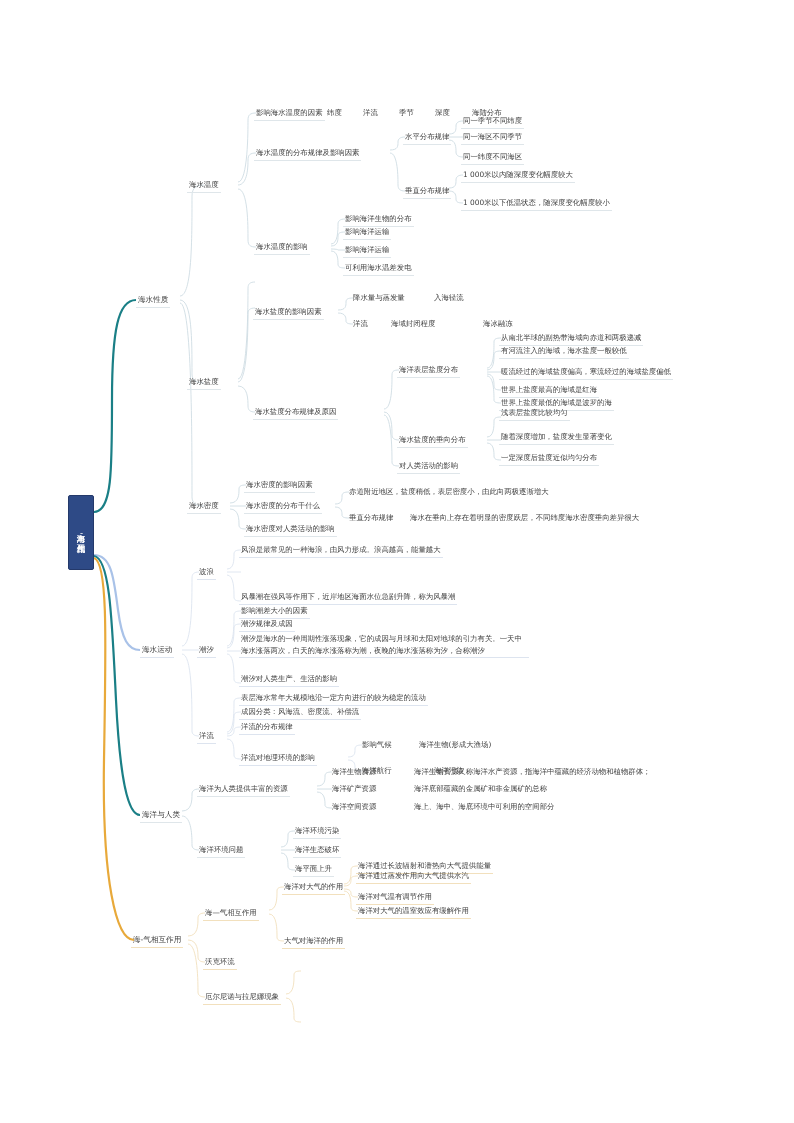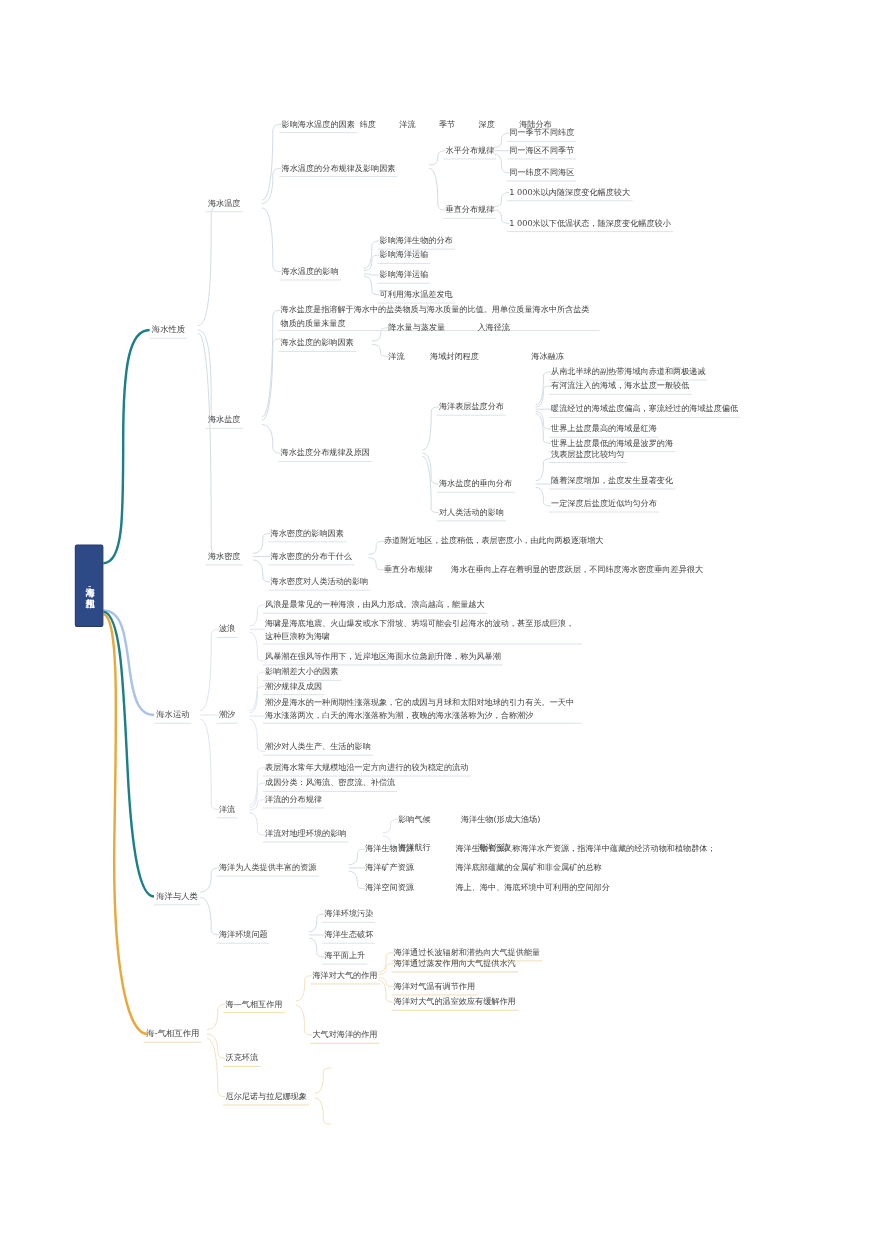--- a/index.html
+++ b/index.html
@@ -179,21 +179,20 @@
   <div class="node ul" style="left:461px;top:169px;">1 000米以内随深度变化幅度较大</div>
   <div class="node ul" style="left:461px;top:197px;">1 000米以下低温状态，随深度变化幅度较小</div>
 
   <div class="node ul" style="left:254px;top:241px;">海水温度的影响</div>
   <div class="node ul" style="left:343px;top:213px;">影响海洋生物的分布</div>
   <div class="node ul" style="left:343px;top:226px;">影响海洋运输</div>
   <div class="node ul" style="left:343px;top:244px;">影响海洋运输</div>
   <div class="node ul" style="left:343px;top:262px;">可利用海水温差发电</div>
 
   <div class="node ul" style="left:187px;top:376px;">海水盐度</div>
-  <div class="node wrap ul" style="left:253px;top:276px;width:292px;">海水盐度是指溶解于海水中的盐类物质与海水质量的比值。用单位质量海水中所含盐类物质的质量来量度</div>
   <div class="node ul" style="left:253px;top:306px;">海水盐度的影响因素</div>
   <div class="node plain" style="left:351px;top:292px;">降水量与蒸发量</div>
   <div class="node plain" style="left:432px;top:292px;">入海径流</div>
   <div class="node plain" style="left:351px;top:318px;">洋流</div>
   <div class="node plain" style="left:389px;top:318px;">海域封闭程度</div>
   <div class="node plain" style="left:481px;top:318px;">海冰融冻</div>
 
   <div class="node ul" style="left:253px;top:406px;">海水盐度分布规律及原因</div>
   <div class="node ul" style="left:397px;top:364px;">海洋表层盐度分布</div>
   <div class="node ul" style="left:499px;top:332px;">从南北半球的副热带海域向赤道和两极递减</div>
@@ -212,21 +211,20 @@
   <div class="node ul" style="left:244px;top:479px;">海水密度的影响因素</div>
   <div class="node ul" style="left:244px;top:500px;">海水密度的分布干什么</div>
   <div class="node plain" style="left:347px;top:486px;">赤道附近地区，盐度稍低，表层密度小，由此向两极逐渐增大</div>
   <div class="node plain" style="left:347px;top:512px;">垂直分布规律</div>
   <div class="node plain" style="left:408px;top:512px;">海水在垂向上存在着明显的密度跃层，不同纬度海水密度垂向差异很大</div>
   <div class="node ul" style="left:244px;top:523px;">海水密度对人类活动的影响</div>
 
   <div class="node lvl1 ul-blue" style="left:140px;top:644px;">海水运动</div>
   <div class="node ul-blue" style="left:197px;top:566px;">波浪</div>
   <div class="node ul-blue" style="left:239px;top:544px;">风浪是最常见的一种海浪，由风力形成。浪高越高，能量越大</div>
-  <div class="node wrap ul-blue" style="left:239px;top:561px;width:290px;">海啸是海底地震、火山爆发或水下滑坡、坍塌可能会引起海水的波动，甚至形成巨浪，这种巨浪称为海啸</div>
   <div class="node ul-blue" style="left:239px;top:591px;">风暴潮在强风等作用下，近岸地区海面水位急剧升降，称为风暴潮</div>
 
   <div class="node ul-blue" style="left:197px;top:644px;">潮汐</div>
   <div class="node ul-blue" style="left:239px;top:605px;">影响潮差大小的因素</div>
   <div class="node ul-blue" style="left:239px;top:618px;">潮汐规律及成因</div>
   <div class="node wrap ul-blue" style="left:239px;top:633px;width:290px;">潮汐是海水的一种周期性涨落现象，它的成因与月球和太阳对地球的引力有关。一天中海水涨落两次，白天的海水涨落称为潮，夜晚的海水涨落称为汐，合称潮汐</div>
   <div class="node ul-blue" style="left:239px;top:673px;">潮汐对人类生产、生活的影响</div>
 
   <div class="node ul-blue" style="left:197px;top:730px;">洋流</div>
   <div class="node ul-blue" style="left:239px;top:692px;font-family:Liberation Serif, serif;">表层海水常年大规模地沿一定方向进行的较为稳定的流动</div>

